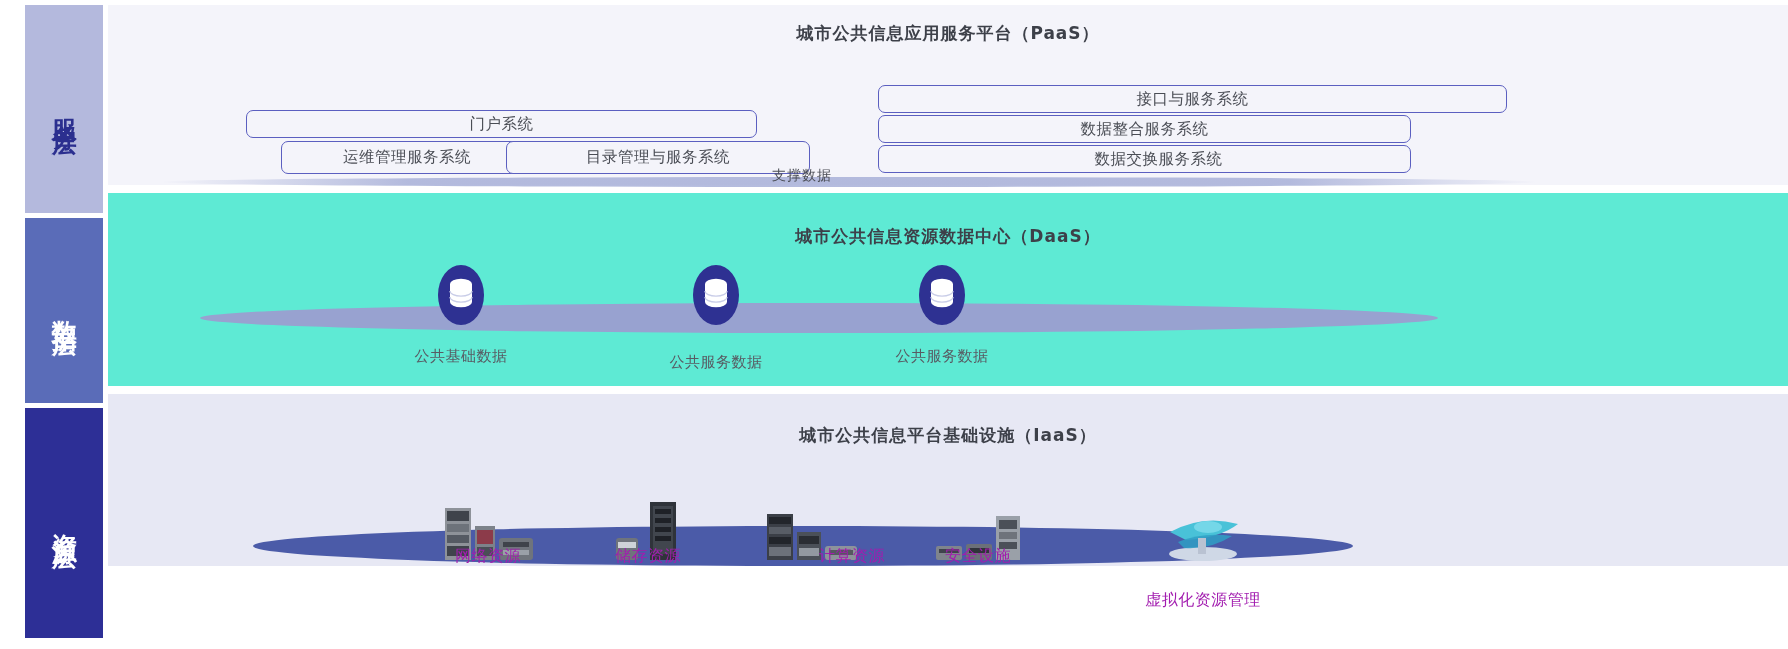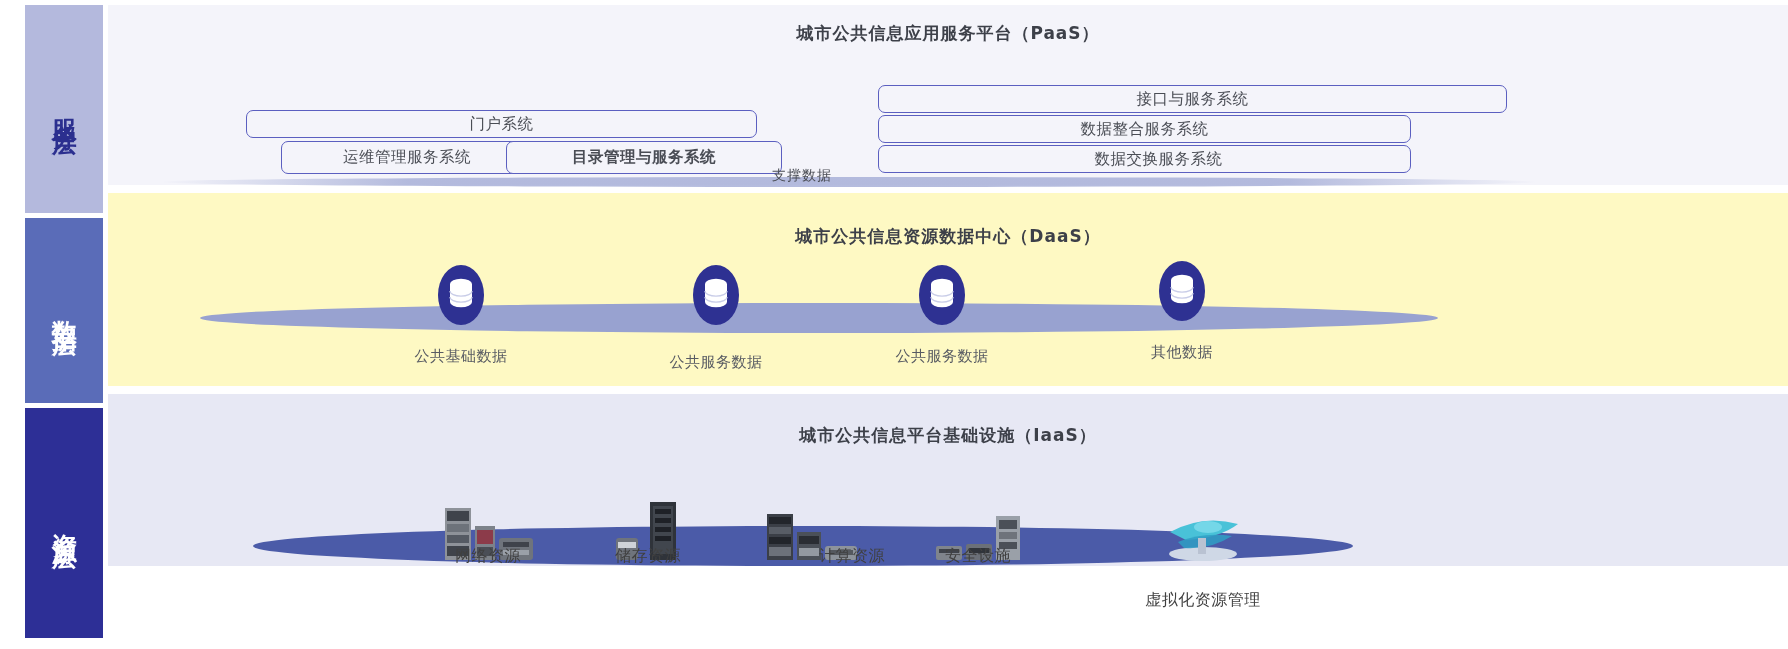--- a/index.html
+++ b/index.html
@@ -26,21 +26,21 @@
     letter-spacing: 7px;
     line-height: 1.1;
   }
   #tab-service  { top: 5px;   height: 208px; background:#b4b9dd; color:#2b2f8f; }
   #tab-data     { top: 218px; height: 185px; background:#5a6cb8; color:#ffffff; }
   #tab-resource { top: 408px; height: 230px; background:#2d2f96; color:#ffffff; }
 
   
   .layer-panel { position: absolute; left: 108px; width: 1680px; }
   #panel-service  { top: 5px;   height: 180px; background:#f4f4fa; }
-  #panel-data     { top: 193px; height: 193px; background:#fef9c3; }
+  #panel-data     { top: 193px; height: 193px; background:#5eead4; }
   #panel-resource { top: 394px; height: 172px; background:#e7e8f4; }
 
   .layer-title {
     position: absolute; left: 0; width: 100%;
     text-align: center;
     font-weight: bold;
     color: #3d4049;
     font-size: 17px;
     letter-spacing: 1px;
   }
@@ -116,21 +116,21 @@
     background: #4b5ba8;
     border-radius: 50%;
   }
   .res-node { position: absolute; }
   .res-label {
     position: absolute;
     left: 50%;
     transform: translateX(-50%);
     white-space: nowrap;
     font-size: 16px;
-    color: #404040;
+    color: #a21caf;
     letter-spacing: 0.5px;
   }
   .res-art {
     position: absolute;
     left: 50%;
     transform: translateX(-50%);
     bottom: 0;
   }
 </style>
 </head>
@@ -148,21 +148,21 @@
     <span>资源层</span>
   </div>
 
   <div class="layer-panel" id="panel-service">
     <div class="layer-title" style="top:17px;">城市公共信息应用服务平台（PaaS）</div>
 
     <div class="paas-shadow"></div>
 
     <div class="svc-box" style="left:138px; top:105px; width:511px; height:28px;">门户系统</div>
     <div class="svc-box" style="left:138px; top:136px; width:252px; height:33px;margin-left:35px;">运维管理服务系统</div>
-    <div class="svc-box" style="left:398px; top:136px; width:276px; height:33px;font-weight:bold;">目录管理与服务系统</div>
+    <div class="svc-box" style="left:398px; top:136px; width:304px; height:33px;">目录管理与服务系统</div>
 
     <div class="support-label" style="left:664px; top:162px;">支撑数据</div>
 
     <div class="svc-box" style="left:770px; top:80px; width:629px; height:28px;">接口与服务系统</div>
     <div class="svc-box" style="left:770px; top:110px; width:533px; height:28px;">数据整合服务系统</div>
     <div class="svc-box" style="left:770px; top:140px; width:533px; height:28px;padding-left:28px;">数据交换服务系统</div>
   </div>
 
   <div class="layer-panel" id="panel-data">
     <div class="layer-title" style="top:32px;">城市公共信息资源数据中心（DaaS）</div>
@@ -198,31 +198,20 @@
       <svg class="db-cyl" viewBox="0 0 24 32">
         <ellipse cx="12" cy="6" rx="11" ry="5.2" fill="#ffffff"></ellipse>
         <rect x="1" y="6" width="22" height="18" fill="#ffffff"></rect>
         <ellipse cx="12" cy="24" rx="11" ry="5.2" fill="#ffffff"></ellipse>
         <path d="M1 13 A11 5.2 0 0 0 23 13" fill="none" stroke="#c9cde8" stroke-width="1.3"></path>
         <path d="M1 19 A11 5.2 0 0 0 23 19" fill="none" stroke="#c9cde8" stroke-width="1.3"></path>
       </svg>
       <div class="db-label" style="top:82px;">公共服务数据</div>
     </div>
 
-    <div class="db-node" style="left:974px; top:68px; width:200px; height:110px;">
-      <div class="db-oval"></div>
-      <svg class="db-cyl" viewBox="0 0 24 32">
-        <ellipse cx="12" cy="6" rx="11" ry="5.2" fill="#ffffff"></ellipse>
-        <rect x="1" y="6" width="22" height="18" fill="#ffffff"></rect>
-        <ellipse cx="12" cy="24" rx="11" ry="5.2" fill="#ffffff"></ellipse>
-        <path d="M1 13 A11 5.2 0 0 0 23 13" fill="none" stroke="#c9cde8" stroke-width="1.3"></path>
-        <path d="M1 19 A11 5.2 0 0 0 23 19" fill="none" stroke="#c9cde8" stroke-width="1.3"></path>
-      </svg>
-      <div class="db-label" style="top:82px;">其他数据</div>
-    </div>
   </div>
 
   <div class="layer-panel" id="panel-resource">
     <div class="layer-title" style="top:30px;">城市公共信息平台基础设施（IaaS）</div>
 
     <div class="iaas-platform"></div>
 
     <div class="res-node" style="left:280px; top:80px; width:200px; height:90px;">
       <svg class="res-art" width="110" height="60" viewBox="0 0 110 60">
         <rect x="12" y="4" width="26" height="52" fill="#8e9299"></rect>

